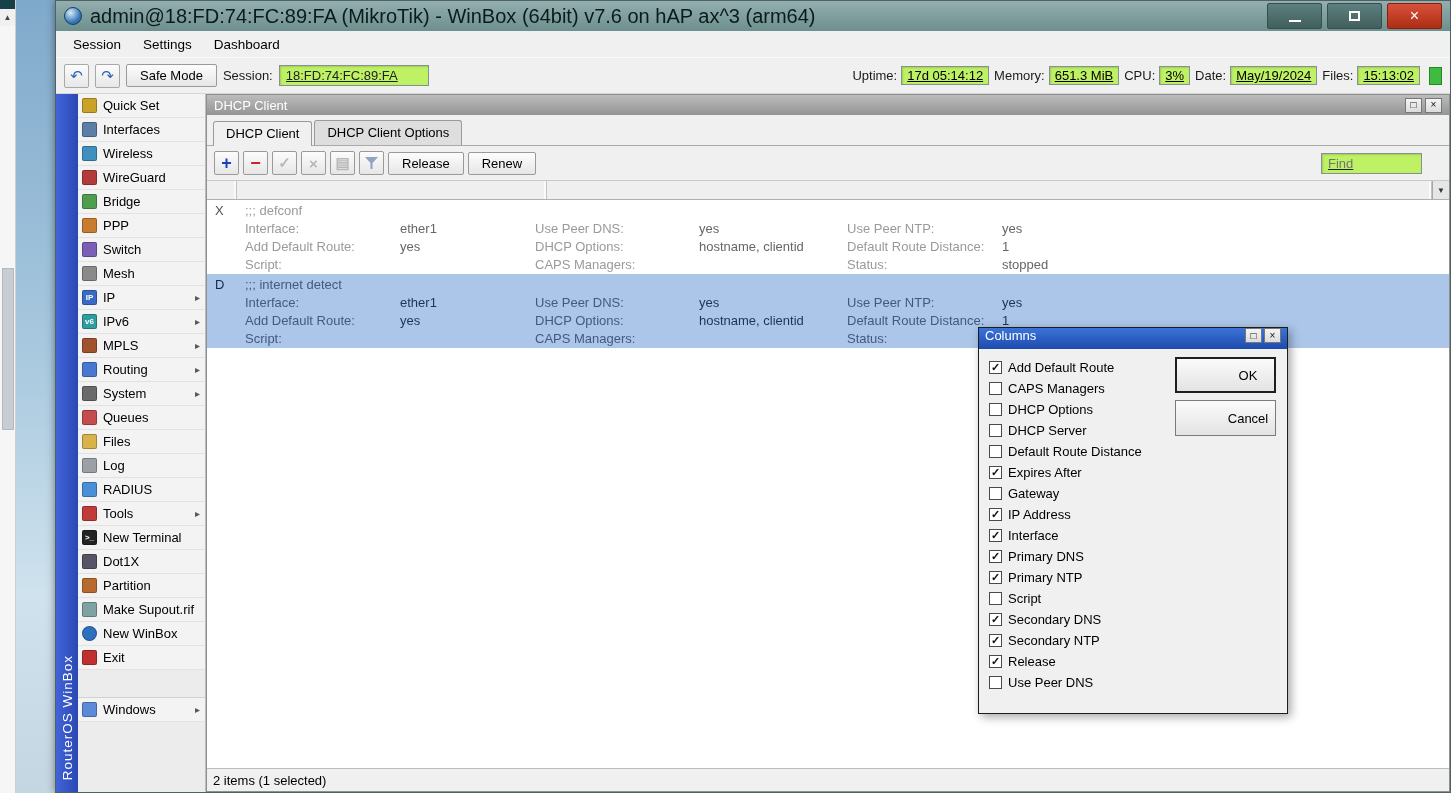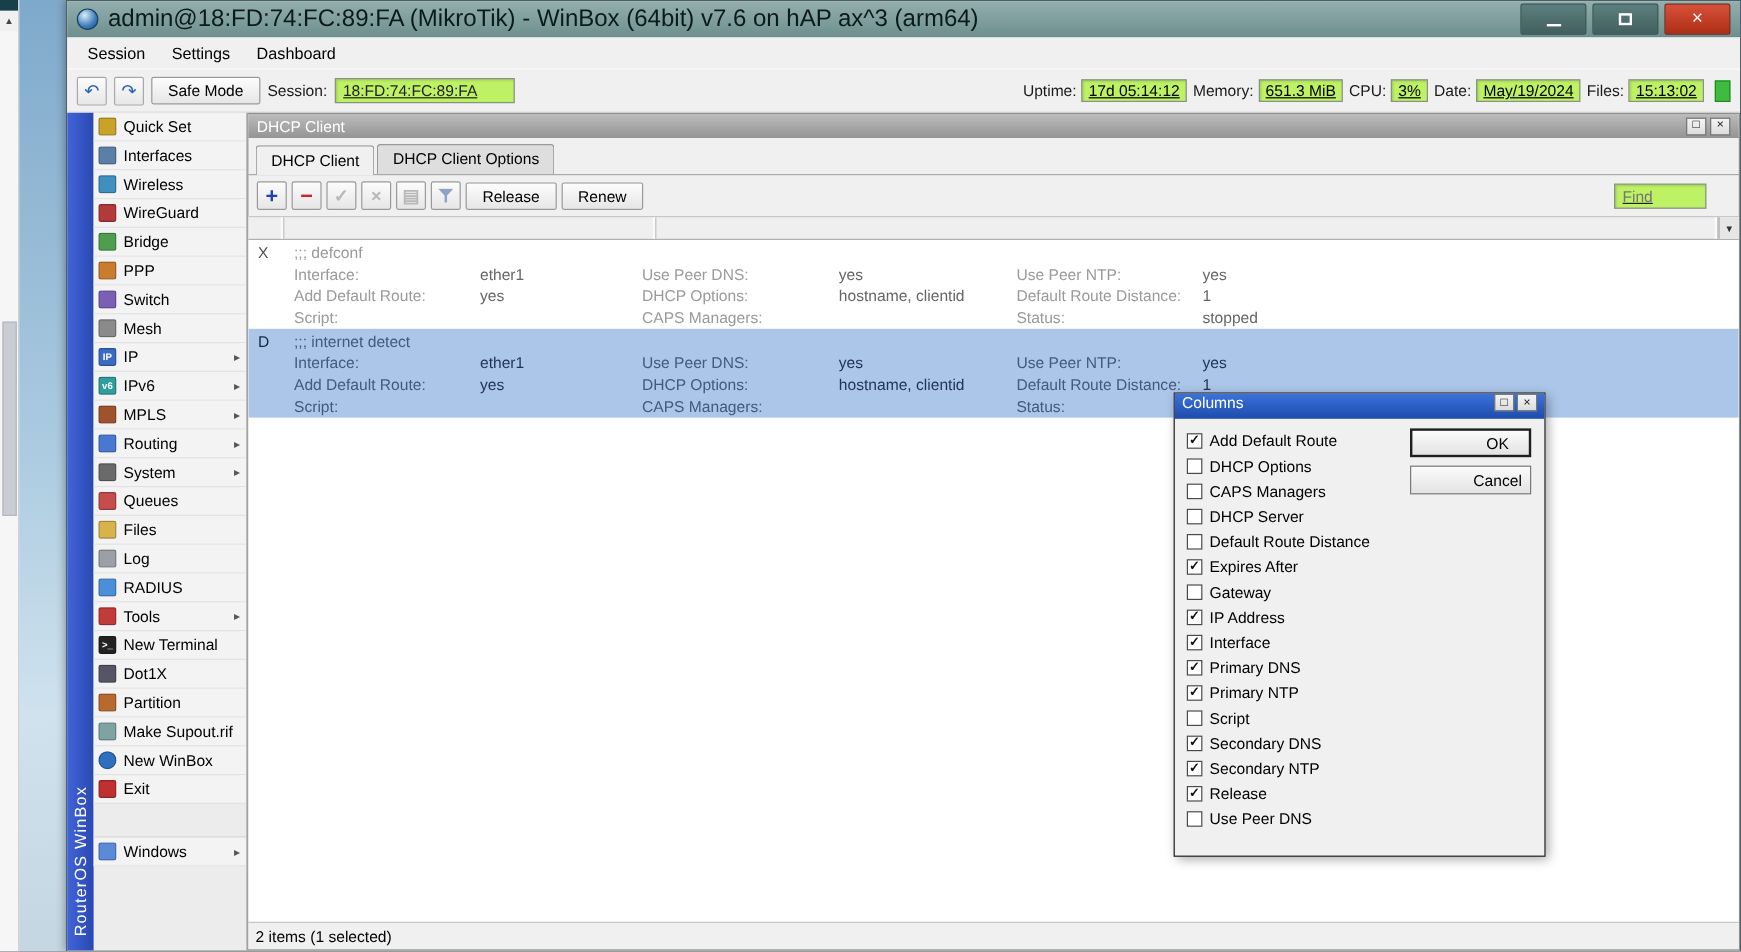--- a/index.html
+++ b/index.html
@@ -114,21 +114,21 @@
   .tab.active { background:#f0f0f0; top:1px; }
   .child-toolbar { display:flex; align-items:center; gap:4px; padding:5px 7px; flex:0 0 34px; }
   .sq-btn { width:25px; height:24px; background:linear-gradient(180deg,#fcfcfc,#e6e6e6);
             border:1px solid #9a9a9a; border-radius:2px; display:flex; align-items:center;
             justify-content:center; font-weight:bold; font-size:15px; }
   .sq-btn.add { color:#1a3fc0; font-size:18px; }
   .sq-btn.remove { color:#cc2222; font-size:18px; }
   .sq-btn.enable, .sq-btn.disable, .sq-btn.comment { color:#b8b8b8; }
   .funnel { width:13px; height:12px; background:#8fa3c6;
             clip-path:polygon(0 0,100% 0,58% 50%,58% 100%,42% 100%,42% 50%); }
-  .find-input { margin-left:auto; margin-right:20px; width:77px; padding:2px 6px; }
+  .find-input { margin-left:auto; margin-right:20px; width:101px; padding:2px 6px; }
   .grid-header { height:20px; display:flex; background:#efefef;
                  border-top:1px solid #c8c8c8; border-bottom:1px solid #b0b0b0; flex:0 0 20px; }
   .gh-seg { border-right:1px solid #c2c2c2; box-shadow:inset -2px 0 0 #fafafa; }
   .gh-seg.s1 { width:30px; } .gh-seg.s2 { width:310px; } .gh-seg.s3 { flex:1; }
   .gh-drop { width:17px; border-left:1px solid #a8a8a8; background:#e6e6e6;
              display:flex; align-items:center; justify-content:center; font-size:8px; color:#333; }
   .rows { flex:1; background:#fff; position:relative; overflow:hidden; }
   .row { position:relative; height:74px; }
   .row .line { position:absolute; left:0; right:0; height:18px; }
   .row span { position:absolute; white-space:nowrap; }
@@ -149,21 +149,21 @@
             z-index:60; display:flex; flex-direction:column; }
   .dlg-titlebar { height:21px; background:linear-gradient(180deg,#3c73d8,#1d4bad); color:#fff;
                   display:flex; align-items:flex-start; padding:0 6px; font-size:13px; flex:0 0 21px; }
   .dlg-controls { margin-left:auto; display:flex; gap:2px; }
   .dlg-body { flex:1; position:relative; padding:8px 0 0 10px; }
   .chk-row { display:flex; align-items:center; gap:6px; height:21px; font-size:13px; }
   .chk { width:13px; height:13px; background:#fff; border:1px solid #4a4a4a; flex:0 0 13px;
          display:flex; align-items:center; justify-content:center; font-size:11px;
          font-weight:bold; color:#111; line-height:1; }
   .dlg-buttons { position:absolute; right:11px; top:8px; display:flex; flex-direction:column; gap:7px; }
-  .dlg-pushbtn { width:101px; height:24px; background:linear-gradient(180deg,#fbfbfb,#e3e3e3);
+  .dlg-pushbtn { width:101px; height:36px; background:linear-gradient(180deg,#fbfbfb,#e3e3e3);
                  border:1px solid #7a7a7a; font-size:13px; display:flex; align-items:center;
                  justify-content:center;padding-left:45px; }
   .dlg-pushbtn.default { border:2px solid #1f1f1f; }
 </style>
 </head>
 <body>
 
 <div class="screen" data-name="desktop">
 
   <div class="page-scrollbar" data-name="page-scrollbar">
@@ -484,27 +484,27 @@
             <span data-name="close-icon">×</span>
           </span>
       </span>
     </div>
     <div class="dlg-body" data-name="columns-dialog-body">
       <div data-name="columns-checkbox-list">
           <div class="chk-row" data-name="column-option-add-default-route">
             <span class="chk" data-name="checkbox-checked-icon">✓</span>
             <span data-name="column-option-label">Add Default Route</span>
           </div>
+          <div class="chk-row" data-name="column-option-caps-managers">
+            <span class="chk" data-name="checkbox-unchecked-icon"></span>
+            <span data-name="column-option-label">CAPS Managers</span>
+          </div>
           <div class="chk-row" data-name="column-option-dhcp-options">
             <span class="chk" data-name="checkbox-unchecked-icon"></span>
             <span data-name="column-option-label">DHCP Options</span>
-          </div>
-          <div class="chk-row" data-name="column-option-caps-managers">
-            <span class="chk" data-name="checkbox-unchecked-icon"></span>
-            <span data-name="column-option-label">CAPS Managers</span>
           </div>
           <div class="chk-row" data-name="column-option-dhcp-server">
             <span class="chk" data-name="checkbox-unchecked-icon"></span>
             <span data-name="column-option-label">DHCP Server</span>
           </div>
           <div class="chk-row" data-name="column-option-default-route-distance">
             <span class="chk" data-name="checkbox-unchecked-icon"></span>
             <span data-name="column-option-label">Default Route Distance</span>
           </div>
           <div class="chk-row" data-name="column-option-expires-after">

